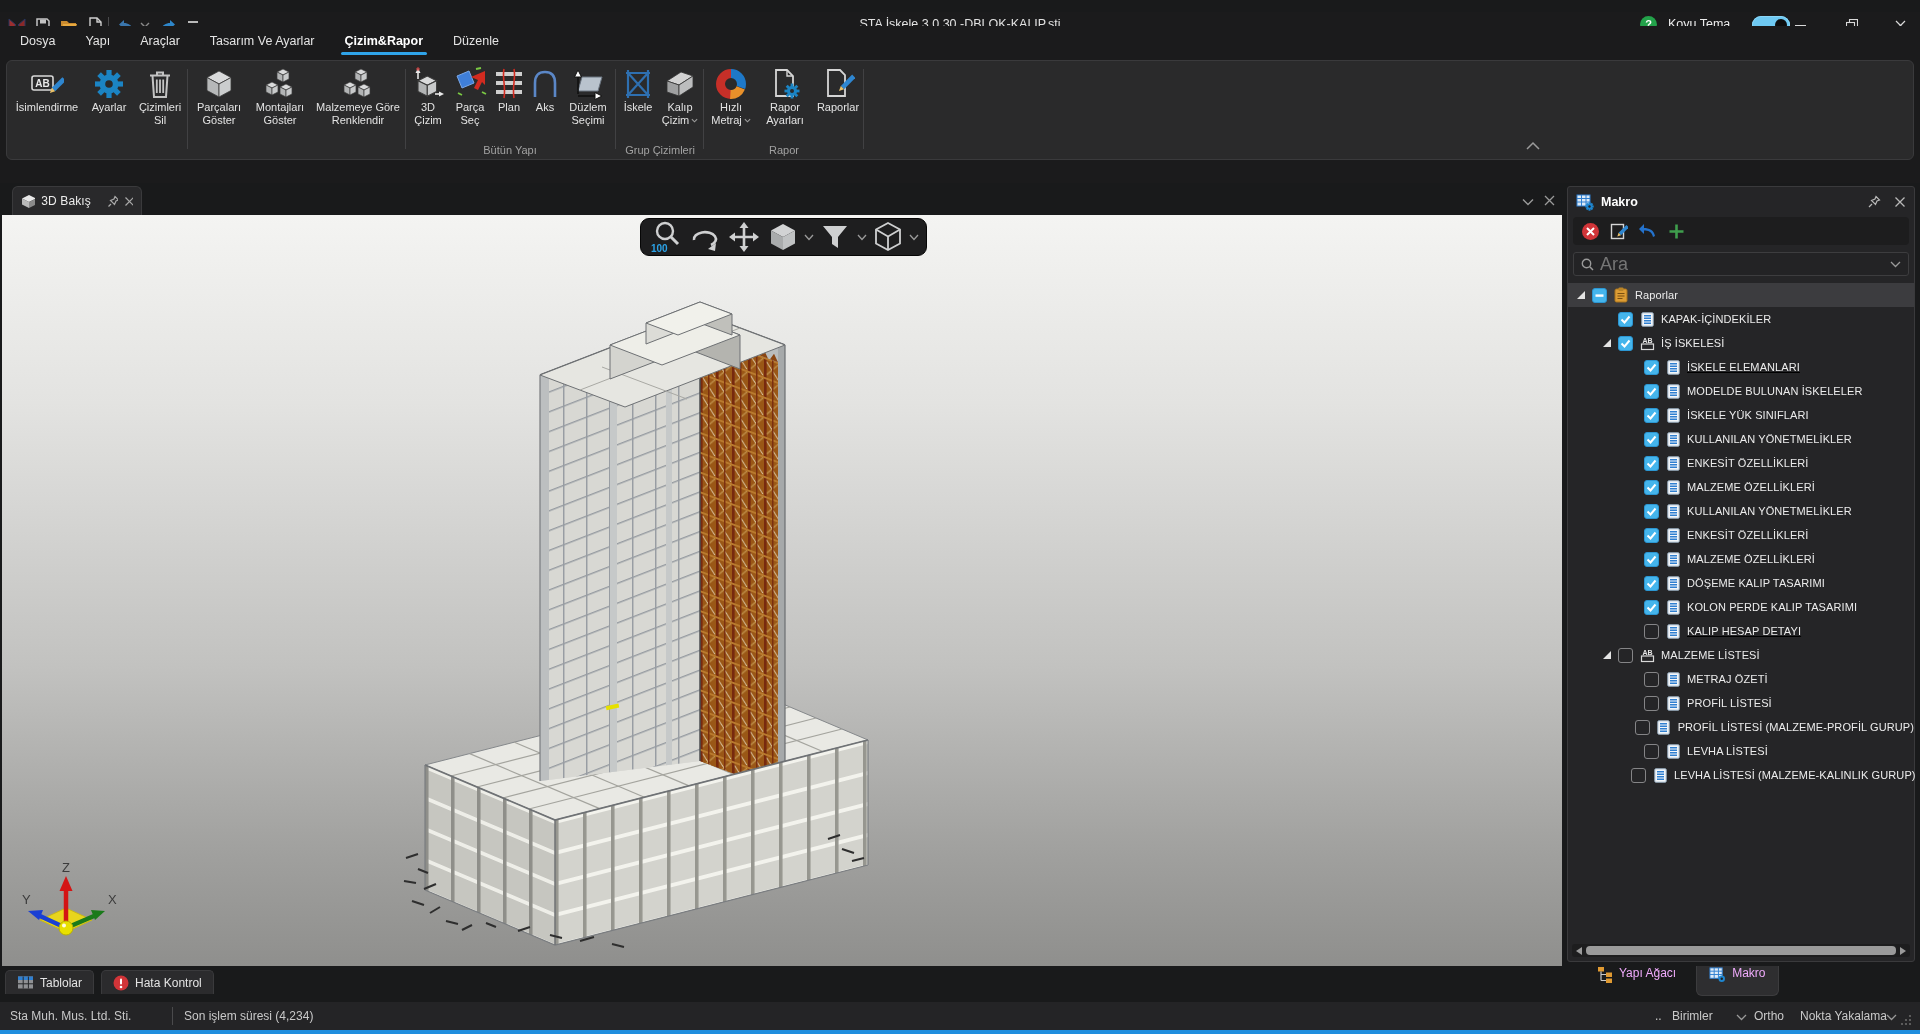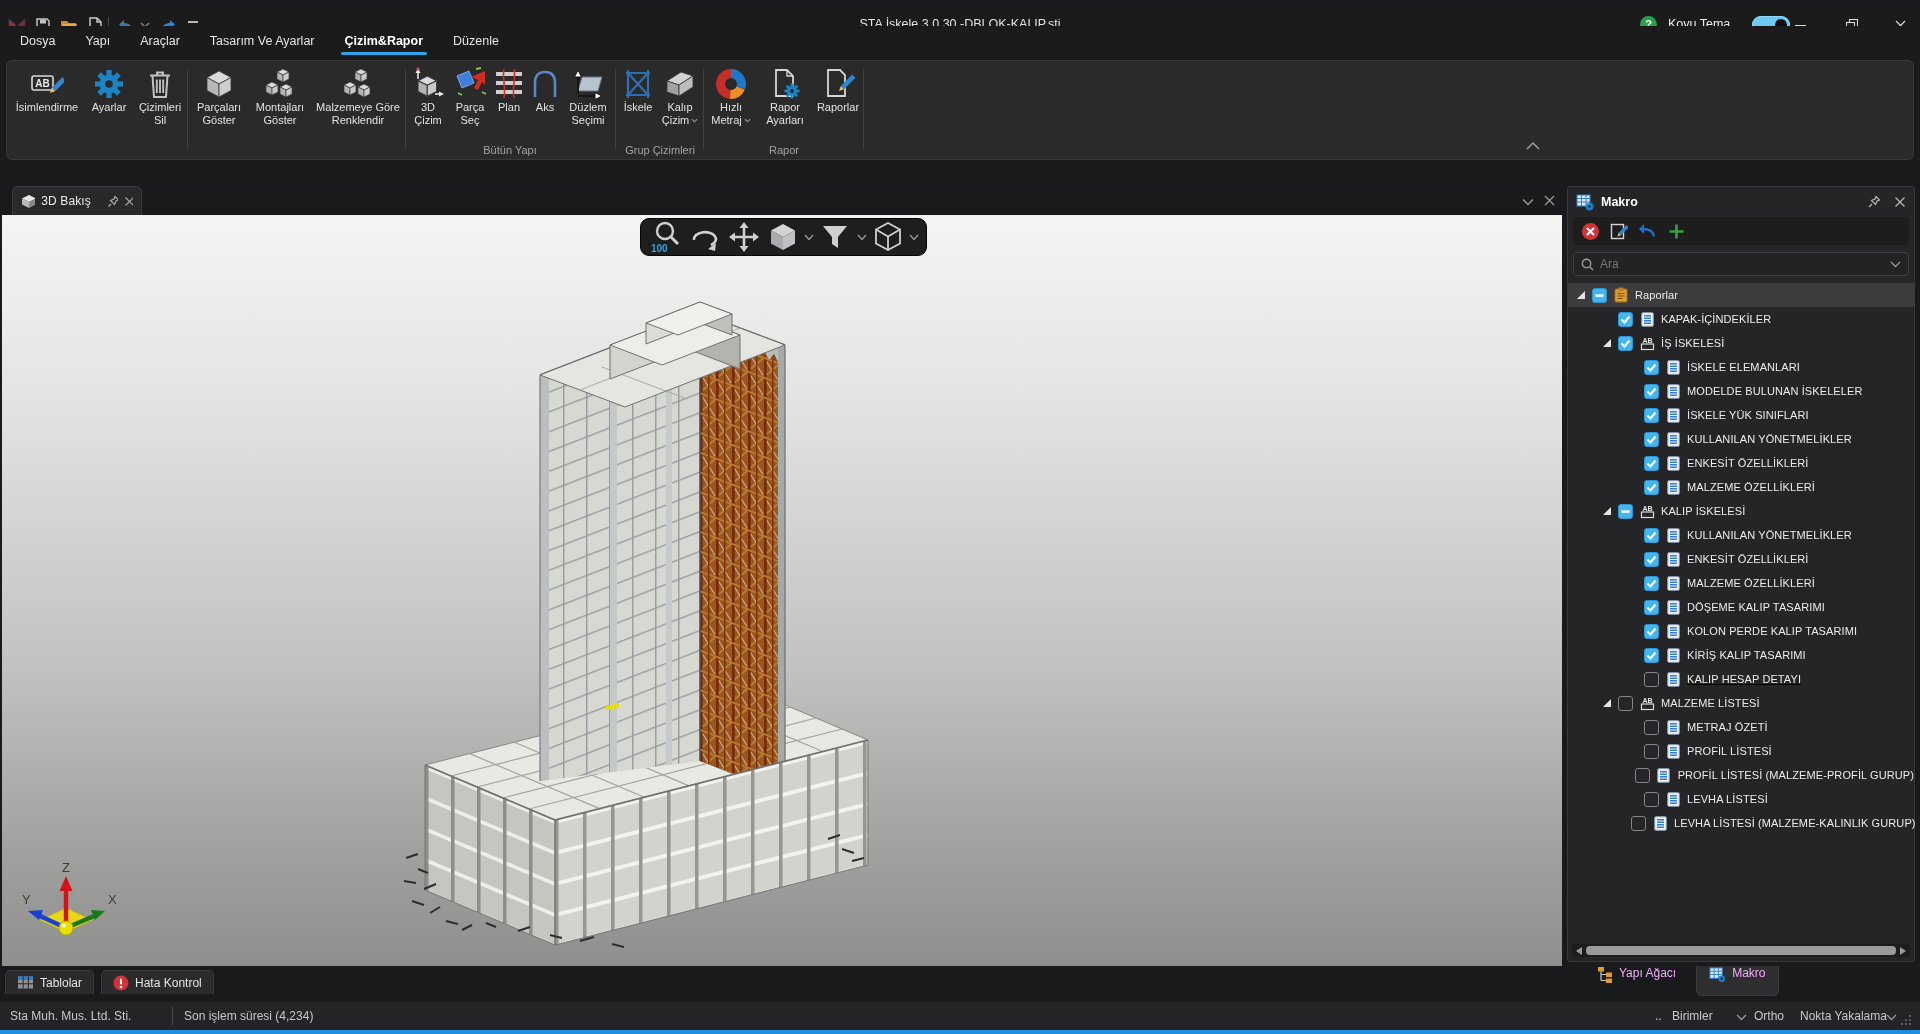--- a/index.html
+++ b/index.html
@@ -48,21 +48,21 @@
   #vtoolbar { position:absolute; left:638px; top:3px; width:287px; height:38px; background:#1e1e1f; border:1px solid #060606; border-radius:9px; display:flex; align-items:center; padding:0 6px; gap:2px; }
   .vbtn { width:38px; height:32px; display:flex; align-items:center; justify-content:center; }
   .vchev { width:12px; height:32px; display:flex; align-items:center; justify-content:center; }
 
   
   #rpanel { position:absolute; left:1567px; top:186px; width:348px; height:776px; background:#252527; border:1px solid #3a3a3c; border-radius:3px; }
   #rp-header { height:30px; display:flex; align-items:center; padding:0 8px; gap:7px; }
   #rp-title { color:#fff; font-size:12.5px; font-weight:bold; flex-grow:1; }
   #rp-toolbar { margin:0 5px; height:28px; background:#1d1d1e; border-radius:4px; display:flex; align-items:center; gap:10px; padding:0 8px; }
   #rp-search { margin:7px 5px 0 5px; height:24px; background:#232325; border:1px solid #3d3d3f; border-radius:3px; display:flex; align-items:center; padding:0 7px; gap:6px; }
-  #rp-search input { background:transparent; border:none; outline:none; color:#22c55e; font-size:12px; flex-grow:1; font-family:"Liberation Sans",sans-serif; }
+  #rp-search input { background:transparent; border:none; outline:none; color:#22c55e; font-size:18px; flex-grow:1; font-family:"Liberation Sans",sans-serif; }
   #tree { margin-top:7px; }
   .trow { height:24px; display:flex; align-items:center; gap:5px; }
   .trow.sel { background:#3c3c3f; }
   .texp { width:13px; display:flex; justify-content:center; }
   .tcb { width:15px; height:15px; border-radius:3px; display:flex; align-items:center; justify-content:center; flex-shrink:0; }
   .tcb.checked, .tcb.partial { background:#45b5ec; border:1px solid #2b96d2; }
   .tcb.unchecked { background:transparent; border:1.5px solid #858587; }
   .tico { width:18px; display:flex; justify-content:center; flex-shrink:0; }
   .tlabel { color:#ececec; font-size:11px; white-space:nowrap; letter-spacing:0.1px; }
   #rp-hscroll { position:absolute; left:4px; right:4px; bottom:4px; height:13px; background:#1d1d1e; border-radius:3px; display:flex; align-items:center; }
@@ -739,21 +739,21 @@
           </svg>
         </span>
         <span class="tico">
           <svg width="17" height="15" viewBox="0 0 17 15">
             <text x="8.5" y="6.5" font-size="7" font-weight="bold" fill="#e6e6e6" text-anchor="middle">AB</text>
             <rect x="2.5" y="8" width="12" height="5.5" fill="none" stroke="#d9d9d9" stroke-width="1.2"></rect>
           </svg>
         </span>
         <span class="tlabel">İŞ İSKELESİ</span>
       </div>
-      <div class="trow" style="padding-left: 58px;">
+      <div class="trow" style="padding-left: 58px; text-decoration: underline;">
         <span class="texp"></span>
         <span class="tcb checked">
           <svg width="13" height="13" viewBox="0 0 13 13">
             <path d="M2.5,6.5 L5.5,9.5 L10.5,3.5" stroke="#fff" stroke-width="2" fill="none"></path>
           </svg>
         </span>
         <span class="tico">
           <svg width="13" height="15" viewBox="0 0 13 15">
             <rect x="0.8" y="0.8" width="11.4" height="13.4" rx="1" fill="#f2f6fa" stroke="#9ab0c2"></rect>
             <path d="M3,3.8 H10 M3,6.3 H10 M3,8.8 H10 M3,11.3 H10" stroke="#2f7fd0" stroke-width="1.6"></path>
@@ -829,39 +829,20 @@
           </svg>
         </span>
         <span class="tico">
           <svg width="13" height="15" viewBox="0 0 13 15">
             <rect x="0.8" y="0.8" width="11.4" height="13.4" rx="1" fill="#f2f6fa" stroke="#9ab0c2"></rect>
             <path d="M3,3.8 H10 M3,6.3 H10 M3,8.8 H10 M3,11.3 H10" stroke="#2f7fd0" stroke-width="1.6"></path>
           </svg>
         </span>
         <span class="tlabel">MALZEME ÖZELLİKLERİ</span>
       </div>
-      <div class="trow" style="padding-left: 32px;">
-        <span class="texp">
-          <svg width="10" height="10">
-            <polygon points="9,1 9,9 1,9" fill="#e4e4e4"></polygon>
-          </svg>
-        </span>
-        <span class="tcb partial">
-          <svg width="13" height="13" viewBox="0 0 13 13">
-            <rect x="2.5" y="5.4" width="8" height="2.4" fill="#fff"></rect>
-          </svg>
-        </span>
-        <span class="tico">
-          <svg width="17" height="15" viewBox="0 0 17 15">
-            <text x="8.5" y="6.5" font-size="7" font-weight="bold" fill="#e6e6e6" text-anchor="middle">AB</text>
-            <rect x="2.5" y="8" width="12" height="5.5" fill="none" stroke="#d9d9d9" stroke-width="1.2"></rect>
-          </svg>
-        </span>
-        <span class="tlabel">KALIP İSKELESİ</span>
-      </div>
       <div class="trow" style="padding-left: 58px;">
         <span class="texp"></span>
         <span class="tcb checked">
           <svg width="13" height="13" viewBox="0 0 13 13">
             <path d="M2.5,6.5 L5.5,9.5 L10.5,3.5" stroke="#fff" stroke-width="2" fill="none"></path>
           </svg>
         </span>
         <span class="tico">
           <svg width="13" height="15" viewBox="0 0 13 15">
             <rect x="0.8" y="0.8" width="11.4" height="13.4" rx="1" fill="#f2f6fa" stroke="#9ab0c2"></rect>
@@ -922,35 +903,20 @@
             <path d="M2.5,6.5 L5.5,9.5 L10.5,3.5" stroke="#fff" stroke-width="2" fill="none"></path>
           </svg>
         </span>
         <span class="tico">
           <svg width="13" height="15" viewBox="0 0 13 15">
             <rect x="0.8" y="0.8" width="11.4" height="13.4" rx="1" fill="#f2f6fa" stroke="#9ab0c2"></rect>
             <path d="M3,3.8 H10 M3,6.3 H10 M3,8.8 H10 M3,11.3 H10" stroke="#2f7fd0" stroke-width="1.6"></path>
           </svg>
         </span>
         <span class="tlabel">KOLON PERDE KALIP TASARIMI</span>
-      </div>
-      <div class="trow" style="padding-left: 58px;">
-        <span class="texp"></span>
-        <span class="tcb checked">
-          <svg width="13" height="13" viewBox="0 0 13 13">
-            <path d="M2.5,6.5 L5.5,9.5 L10.5,3.5" stroke="#fff" stroke-width="2" fill="none"></path>
-          </svg>
-        </span>
-        <span class="tico">
-          <svg width="13" height="15" viewBox="0 0 13 15">
-            <rect x="0.8" y="0.8" width="11.4" height="13.4" rx="1" fill="#f2f6fa" stroke="#9ab0c2"></rect>
-            <path d="M3,3.8 H10 M3,6.3 H10 M3,8.8 H10 M3,11.3 H10" stroke="#2f7fd0" stroke-width="1.6"></path>
-          </svg>
-        </span>
-        <span class="tlabel">KİRİŞ KALIP TASARIMI</span>
       </div>
       <div class="trow" style="padding-left: 58px; text-decoration: underline;">
         <span class="texp"></span>
         <span class="tcb unchecked"></span>
         <span class="tico">
           <svg width="13" height="15" viewBox="0 0 13 15">
             <rect x="0.8" y="0.8" width="11.4" height="13.4" rx="1" fill="#f2f6fa" stroke="#9ab0c2"></rect>
             <path d="M3,3.8 H10 M3,6.3 H10 M3,8.8 H10 M3,11.3 H10" stroke="#2f7fd0" stroke-width="1.6"></path>
           </svg>
         </span>

